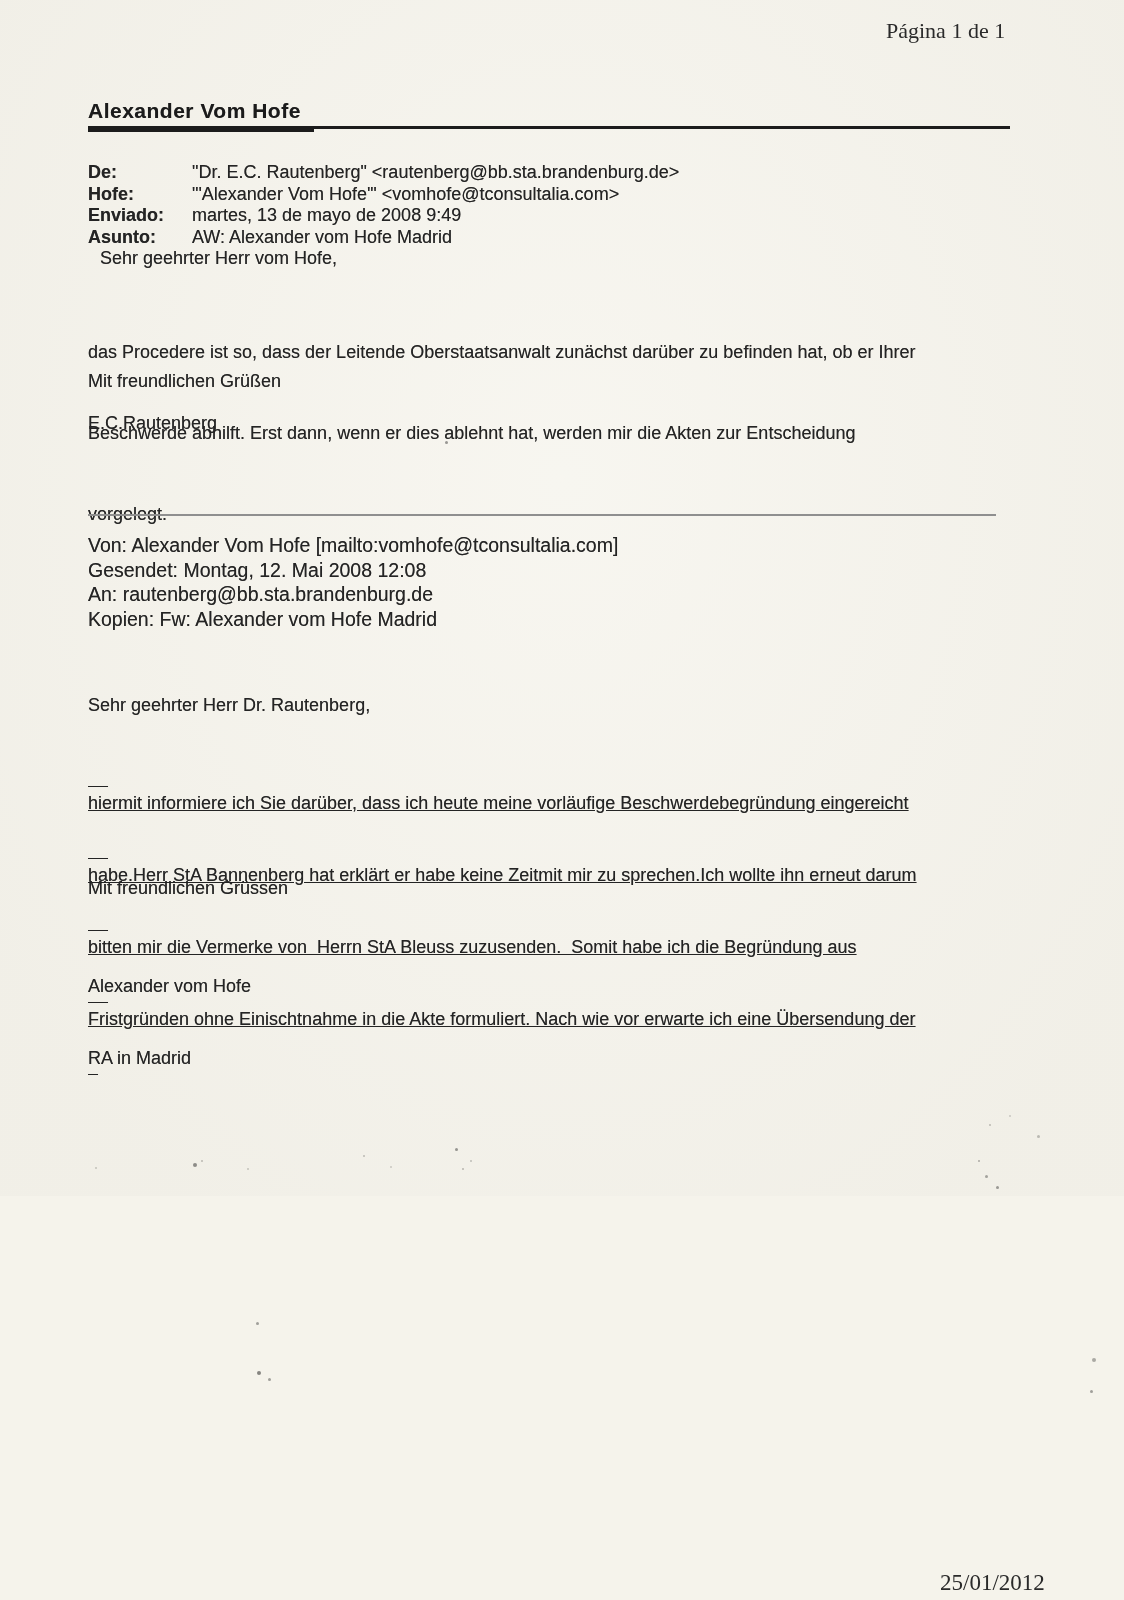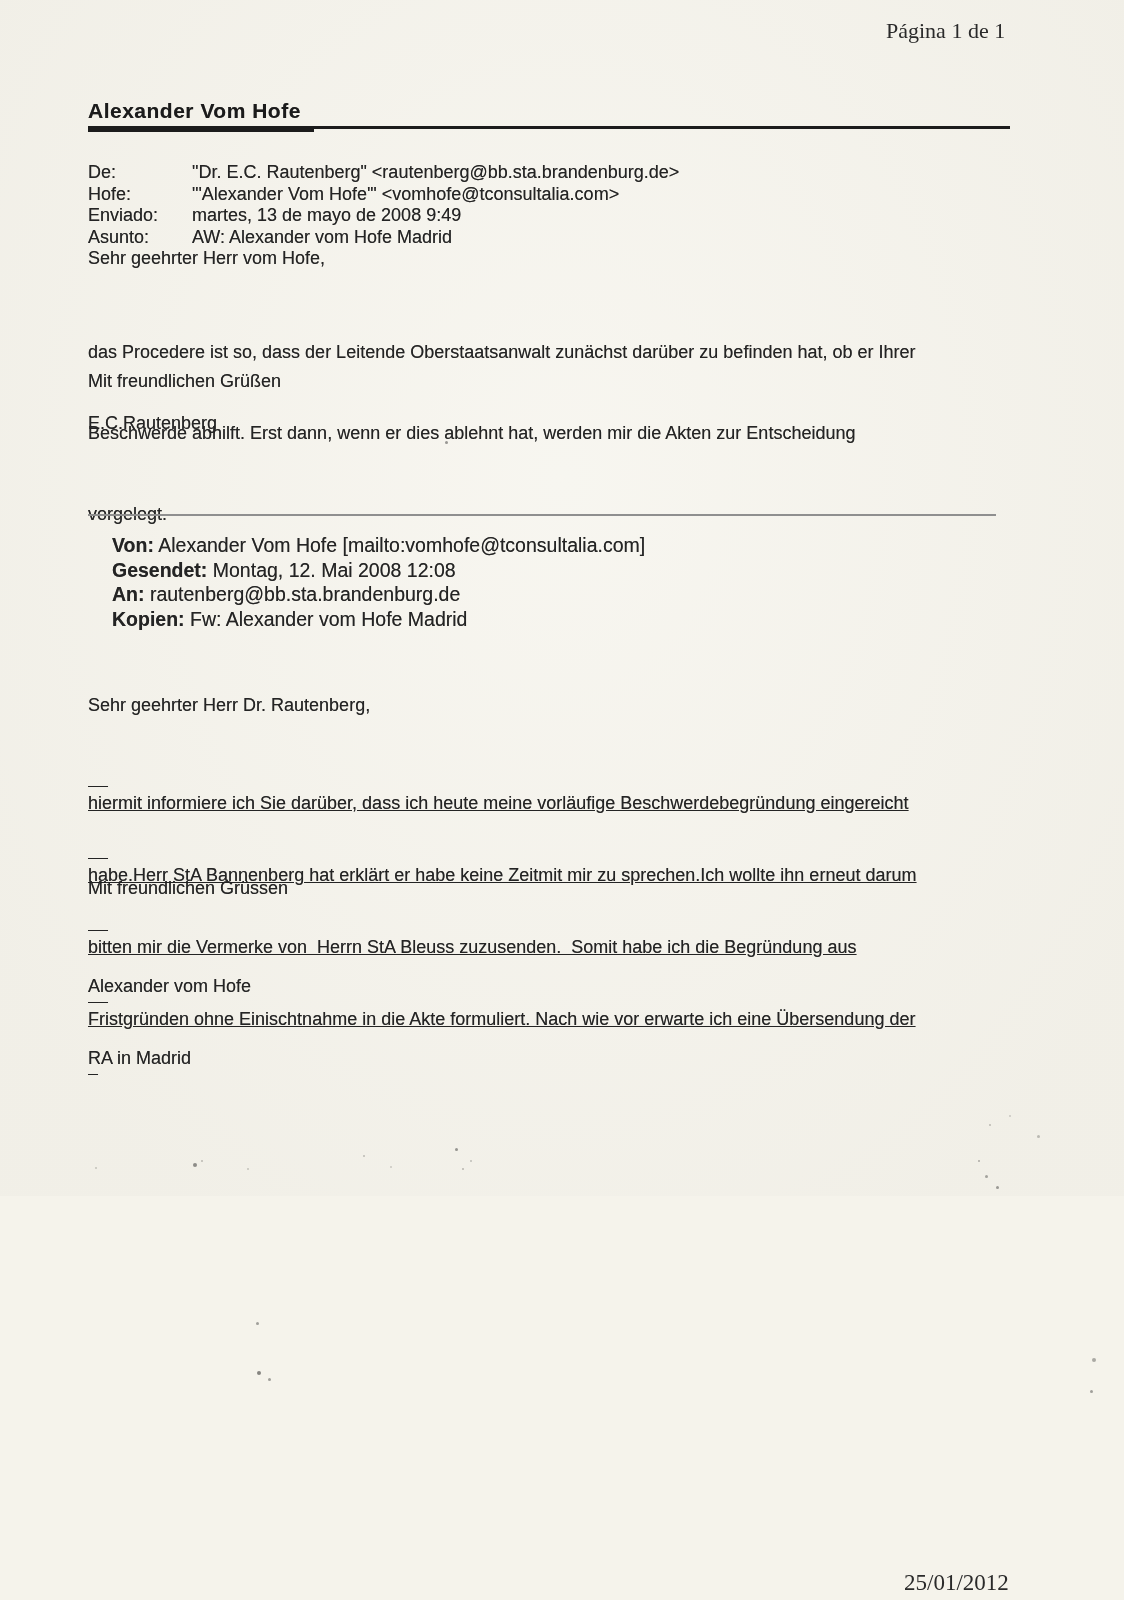--- a/index.html
+++ b/index.html
@@ -29,31 +29,31 @@
     font-size: 21px;
     font-weight: bold;
     letter-spacing: 0.5px;
     color: #1b1b1b;
   }
   .title-rule-thick { background: #1c1c1c; height: 6px; }
   .title-rule-thin  { background: #1c1c1c; height: 3px; }
 
   .hfields1 { font-size: 18px; line-height: 21.5px; }
   .hrow { display: flex; white-space: pre; }
-  .hlabel { font-weight: normal; width: 104px; flex: 0 0 104px; }
+  .hlabel { font-weight: bold; width: 104px; flex: 0 0 104px; }
   .hvalue { white-space: pre; }
 
   .bodytext { font-size: 18px; white-space: pre; }
   .lh27 { line-height: 27px; }
   .lh24 { line-height: 24px; }
 
   .divider { background: #8f8f8f; height: 2px; }
 
   .hfields2 { font-size: 19.5px; line-height: 24.6px; }
-  .hfields2 .inline-label { font-weight: bold; margin-left: 24px; }
+  .hfields2 .inline-label { font-weight: normal; }
 
   .footer-date {
     font-family: "Liberation Serif", serif;
     font-size: 23px;
     color: #2a2a2a;
   }
   .speck { position: absolute; background: #3a3a38; border-radius: 50%; }
 </style>
 </head>
 <body>
@@ -74,21 +74,21 @@
       <span class="hlabel">Hofe:</span><span class="hvalue">"'Alexander Vom Hofe'" &lt;vomhofe@tconsultalia.com&gt;</span>
     </div>
     <div class="hrow">
       <span class="hlabel">Enviado:</span><span class="hvalue">martes, 13 de mayo de 2008 9:49</span>
     </div>
     <div class="hrow">
       <span class="hlabel">Asunto:</span><span class="hvalue">AW: Alexander vom Hofe Madrid</span>
     </div>
   </div>
 
-  <div class="abs bodytext soft" style="top:248px; left:88px;text-align:center;">Sehr geehrter Herr vom Hofe,</div>
+  <div class="abs bodytext soft" style="top:248px; left:100px;text-align:center;">Sehr geehrter Herr vom Hofe,</div>
 
   <div class="abs bodytext lh27 soft" style="top:285px; left:88px;">
     <div>das Procedere ist so, dass der Leitende Oberstaatsanwalt zunächst darüber zu befinden hat, ob er Ihrer</div>
     <div>Beschwerde abhilft. Erst dann, wenn er dies ablehnt hat, werden mir die Akten zur Entscheidung</div>
     <div>vorgelegt.</div>
   </div>
 
   <div class="abs bodytext soft" style="top:371px; left:88px;">Mit freundlichen Grüßen</div>
 
   <div class="abs bodytext soft" style="top:413px; left:88px;">E.C.Rautenberg</div>
@@ -119,21 +119,21 @@
     <div>Fristgründen ohne Einischtnahme in die Akte formuliert. Nach wie vor erwarte ich eine Übersendung der</div>
   </div>
 
   <div class="abs bodytext soft" style="top:878px; left:88px;">Mit freundlichen Grüssen</div>
 
   <div class="abs bodytext lh24 soft" style="top:926px; left:88px;">
     <div>Alexander vom Hofe</div>
     <div>RA in Madrid</div>
   </div>
 
-  <div class="abs footer-date" style="top:1570px; left:904px;">25/01/2012</div>
+  <div class="abs footer-date" style="top:1570px; left:940px;">25/01/2012</div>
 
 <div class="speck" style="left: 445px; top: 441px; width: 3px; height: 3px; opacity: 0.5;"></div>
     <div class="speck" style="left: 193px; top: 1163px; width: 4px; height: 4px; opacity: 0.55;"></div>
     <div class="speck" style="left: 201px; top: 1160px; width: 2px; height: 2px; opacity: 0.3;"></div>
     <div class="speck" style="left: 247px; top: 1168px; width: 2px; height: 2px; opacity: 0.25;"></div>
     <div class="speck" style="left: 363px; top: 1155px; width: 2px; height: 2px; opacity: 0.3;"></div>
     <div class="speck" style="left: 390px; top: 1166px; width: 2px; height: 2px; opacity: 0.22;"></div>
     <div class="speck" style="left: 455px; top: 1148px; width: 3px; height: 3px; opacity: 0.5;"></div>
     <div class="speck" style="left: 470px; top: 1160px; width: 2px; height: 2px; opacity: 0.28;"></div>
     <div class="speck" style="left: 462px; top: 1168px; width: 2px; height: 2px; opacity: 0.32;"></div>

